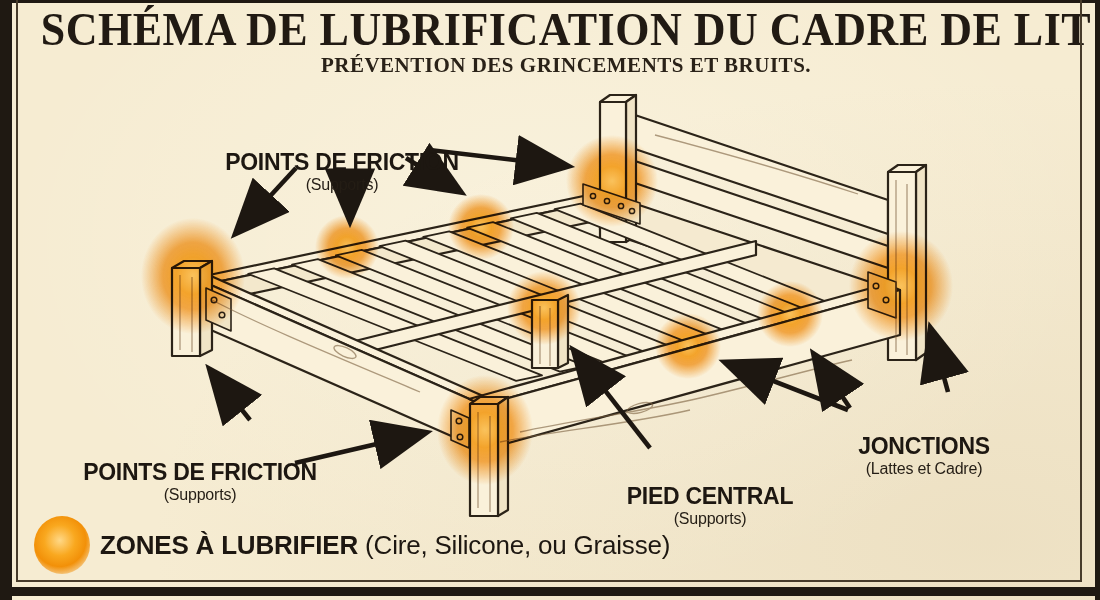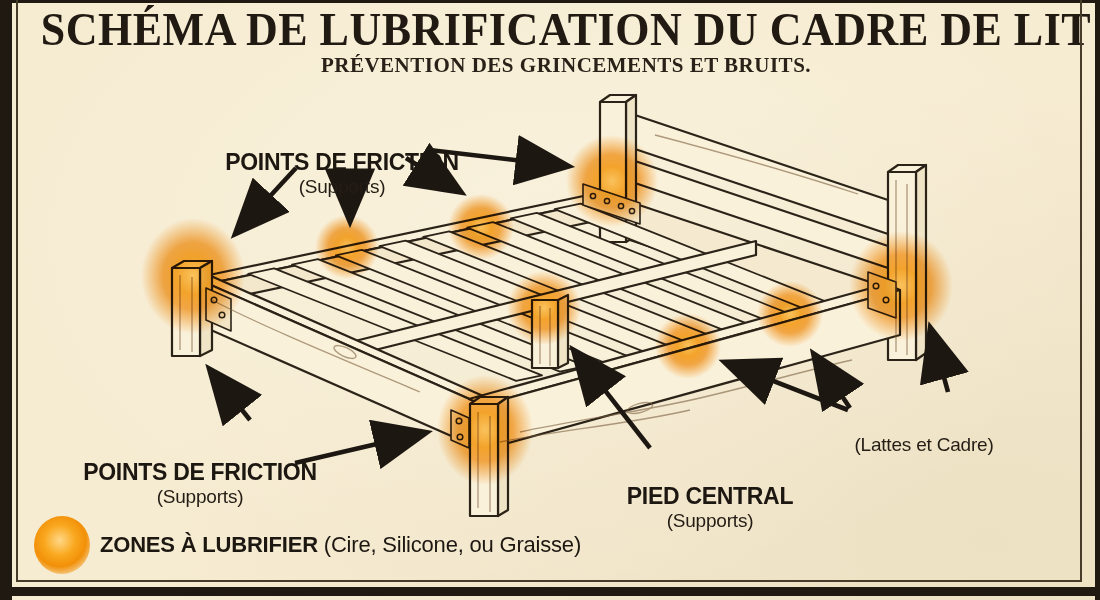--- a/index.html
+++ b/index.html
@@ -22,33 +22,33 @@
     transform:scaleY(1.05);
   }
   .title-sub{
     font-family:"Liberation Serif", serif;font-weight:700;font-size:21px;
     letter-spacing:0.5px;color:#2a2218;margin:3px 0 0 0;line-height:1.0;
   }
 
   
   .callout{position:absolute;text-align:center;line-height:1.12;margin-top:38px;}
   .callout .main{font-weight:700;font-size:23px;letter-spacing:-0.3px;color:#1d1711;}
-  .callout .sub{font-weight:500;font-size:19px;letter-spacing:-0.2px;color:#241d15;}
+  .callout .sub{font-weight:500;font-size:16px;letter-spacing:-0.2px;color:#241d15;}
   .co-friction-top{left:182px;top:112px;width:320px;}
   .co-friction-bottom{left:40px;top:422px;width:320px;}
   .co-pied-central{left:560px;top:446px;width:300px;}
   .co-jonctions{left:762px;top:396px;width:324px;}
 
   
   .legend{position:absolute;left:34px;top:516px;display:flex;align-items:center;gap:10px;}
   .legend-dot{
     width:56px;height:58px;border-radius:50%;
     background:radial-gradient(circle at 46% 42%, #ffd887 0%, #f9a81f 34%, #f29008 58%, rgba(242,144,8,0.55) 72%, rgba(242,144,8,0) 86%);
   }
-  .legend-text{font-size:22px;white-space:nowrap;color:#1d1711;letter-spacing:-0.2px;}
+  .legend-text{font-size:26px;white-space:nowrap;color:#1d1711;letter-spacing:-0.2px;}
   .legend-text .bold{font-weight:700;}
   .legend-text .normal{font-weight:400;}
 
   
   .edge{position:absolute;background:#1f1912;}
   .edge-left{left:0;top:0;width:12px;height:600px;}
   .edge-top{left:0;top:0;width:1100px;height:3px;}
   .edge-bottom{left:0;top:587px;width:1100px;height:9px;}
   .edge-right{left:1095px;top:0;width:5px;height:600px;}
   .rule{position:absolute;background:#473b2a;}
@@ -198,20 +198,21 @@
   <div class="main">POINTS DE FRICTION</div>
   <div class="sub">(Supports)</div>
 </div>
 
 <div class="callout co-pied-central">
   <div class="main">PIED CENTRAL</div>
   <div class="sub">(Supports)</div>
 </div>
 
 <div class="callout co-jonctions">
+  <div class="main">JONCTIONS</div>
   <div class="sub">(Lattes et Cadre)</div>
 </div>
 
 <div class="legend">
   <div class="legend-dot"></div>
   <div class="legend-text"><span class="bold">ZONES À LUBRIFIER</span><span> </span><span class="normal">(Cire, Silicone, ou Graisse)</span></div>
 </div>
 
 <div class="edge edge-left"></div>
 <div class="edge edge-top"></div>

